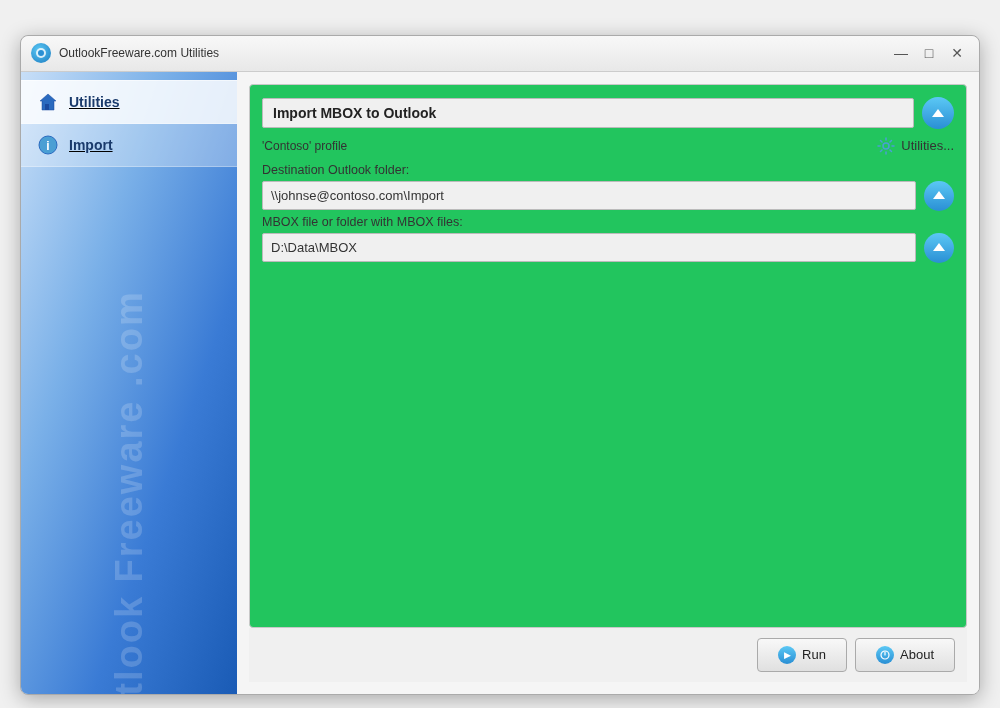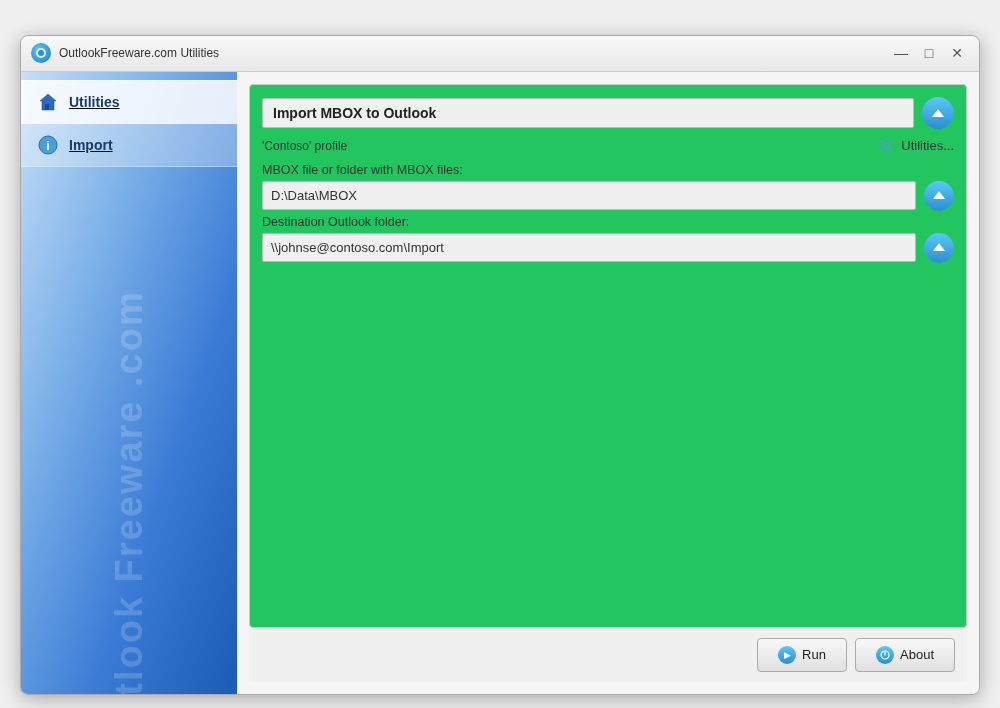--- a/index.html
+++ b/index.html
@@ -385,35 +385,35 @@
           <button class="configure-btn">
             <svg class="configure-icon" viewBox="0 0 18 18" fill="none">
               <path d="M9 1 L9 3 M9 15 L9 17 M1 9 L3 9 M15 9 L17 9 M3.5 3.5 L5 5 M13 13 L14.5 14.5 M14.5 3.5 L13 5 M5 13 L3.5 14.5" stroke="#4a9fd4" stroke-width="1.5" stroke-linecap="round"></path>
               <circle cx="9" cy="9" r="3" stroke="#4a9fd4" stroke-width="1.5" fill="none"></circle>
             </svg>
             <span>Utilities...</span>
           </button>
         </div>
 
         <div class="field-group">
-          <label class="field-label">MBOX file or folder with MBOX files:</label>
+          <label class="field-label">Destination Outlook folder:</label>
           <div class="field-row">
-            <input type="text" class="field-input" value="D:\Data\MBOX" style="">
+            <input type="text" class="field-input" value="\\johnse@contoso.com\Import" style="">
             <button class="field-btn">
               <svg width="14" height="14" viewBox="0 0 14 14">
                 <polygon points="7,2 13,10 1,10" fill="white"></polygon>
               </svg>
             </button>
           </div>
         </div>
 
         <div class="field-group">
-          <label class="field-label">Destination Outlook folder:</label>
+          <label class="field-label">MBOX file or folder with MBOX files:</label>
           <div class="field-row">
-            <input type="text" class="field-input" value="\\johnse@contoso.com\Import" style="">
+            <input type="text" class="field-input" value="D:\Data\MBOX" style="">
             <button class="field-btn">
               <svg width="14" height="14" viewBox="0 0 14 14">
                 <polygon points="7,2 13,10 1,10" fill="white"></polygon>
               </svg>
             </button>
           </div>
         </div>
 
         <div class="spacer"></div>
       </div>

